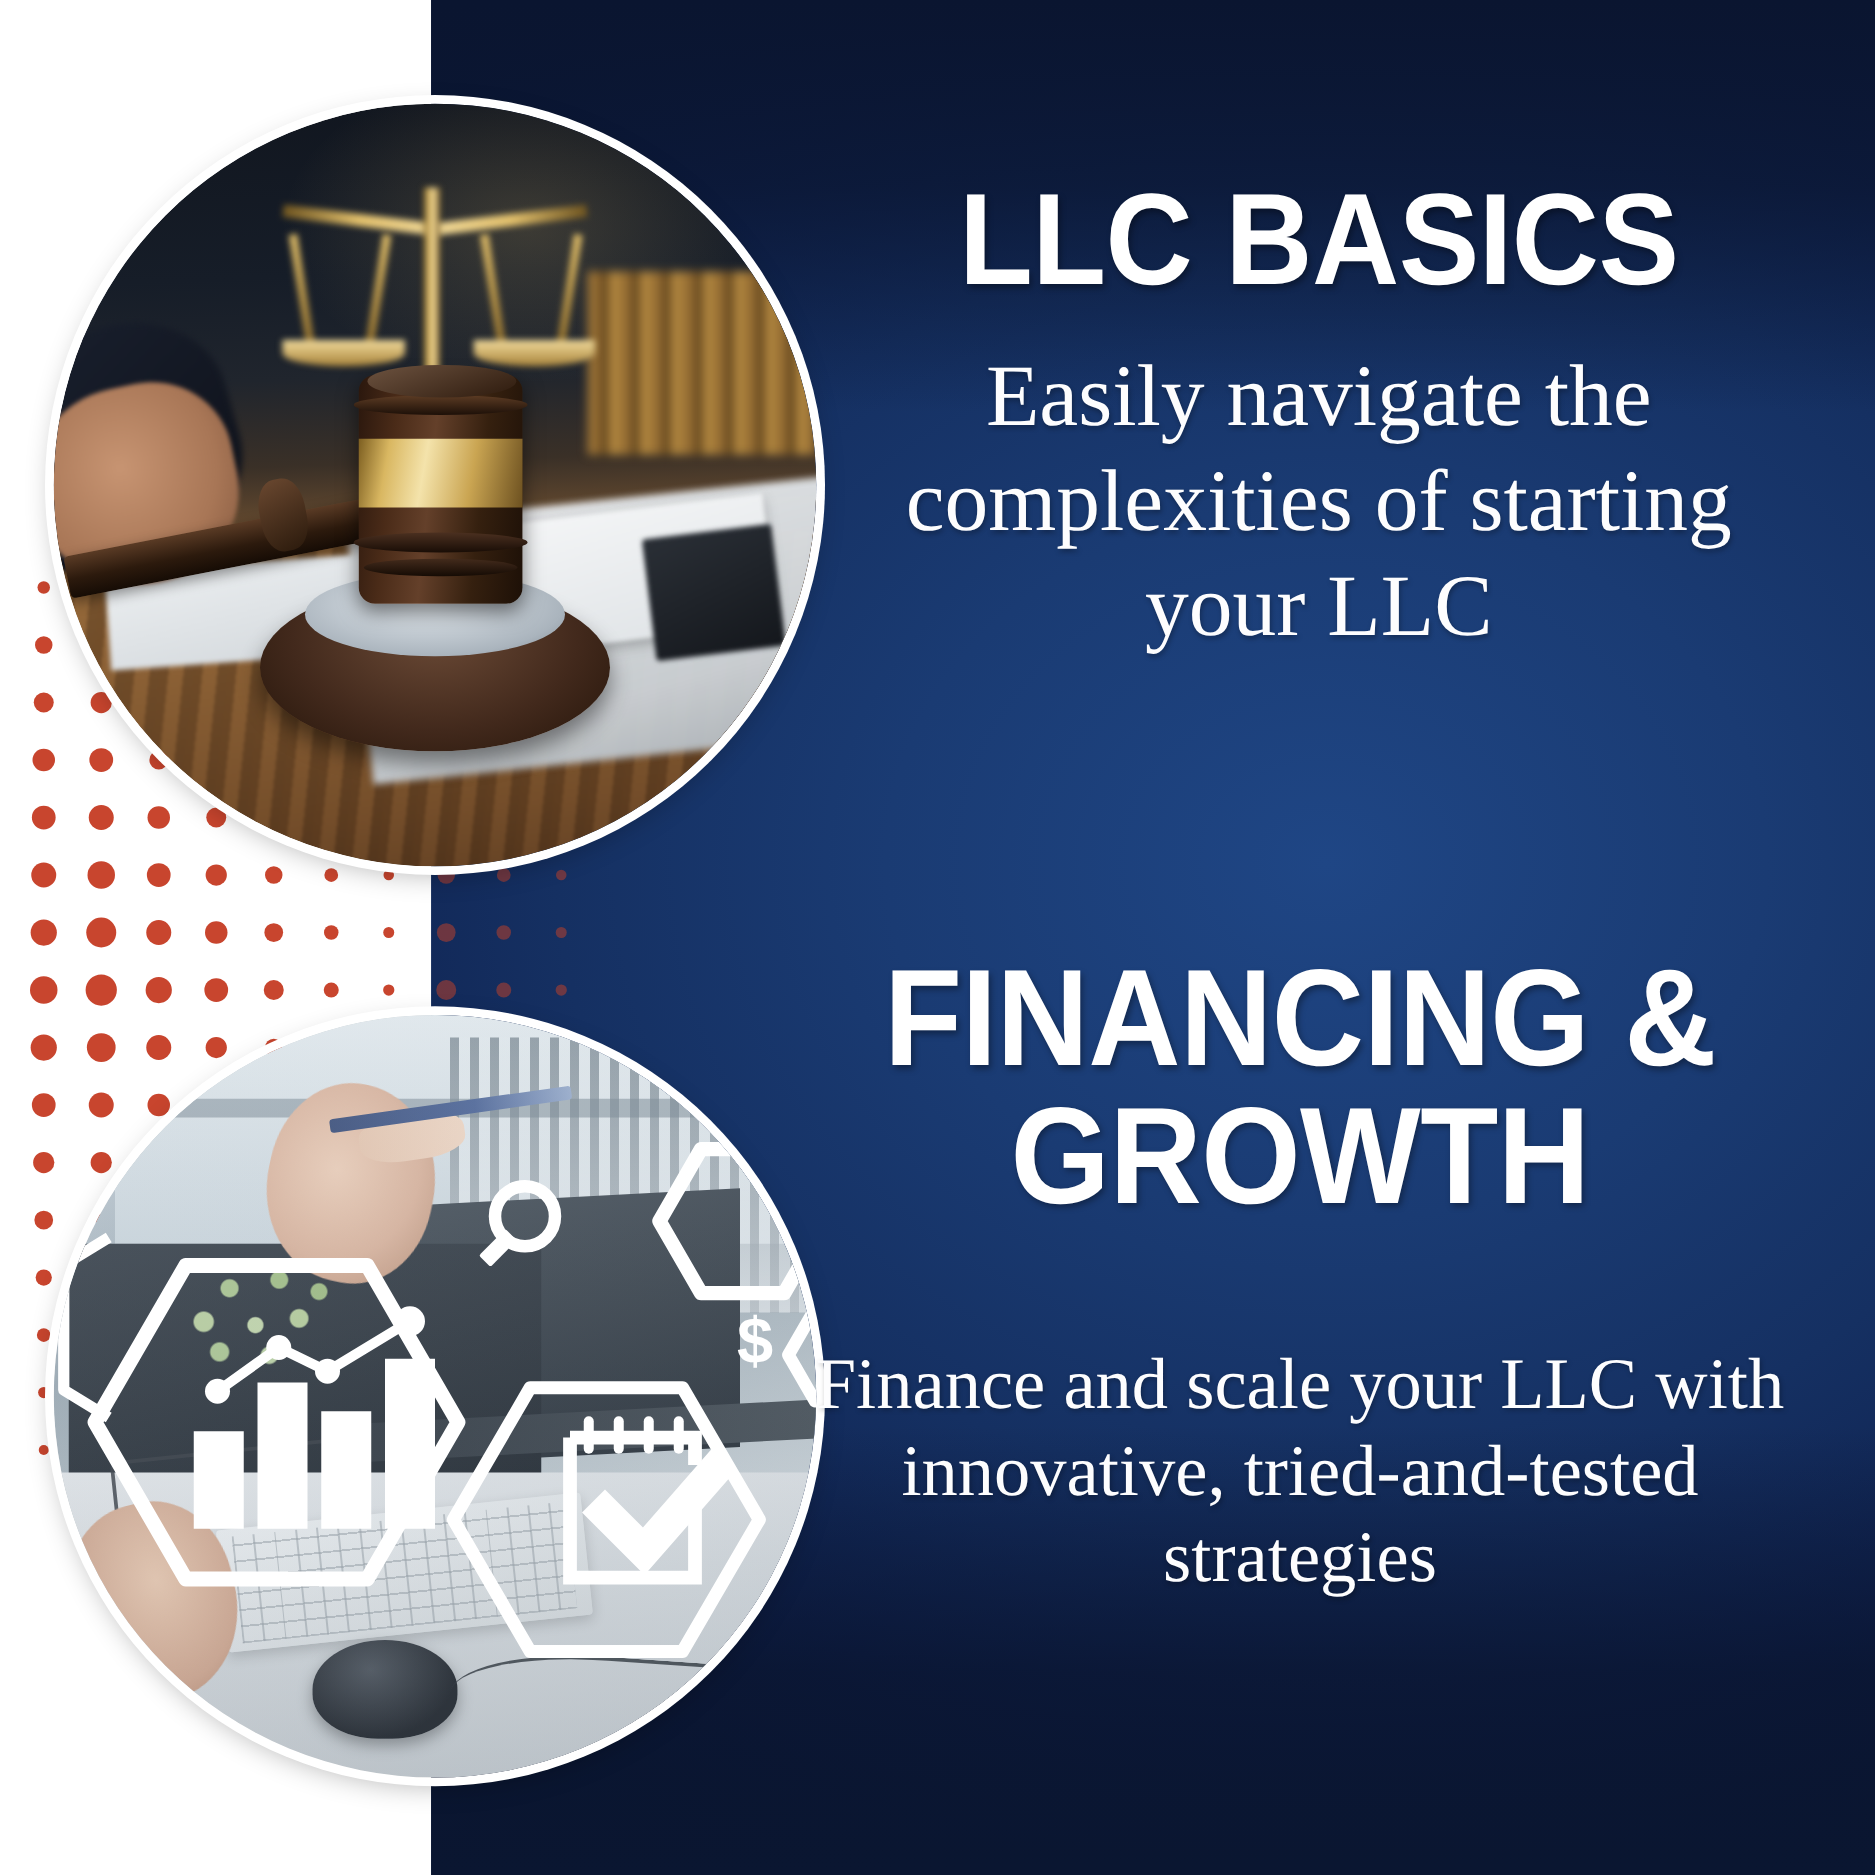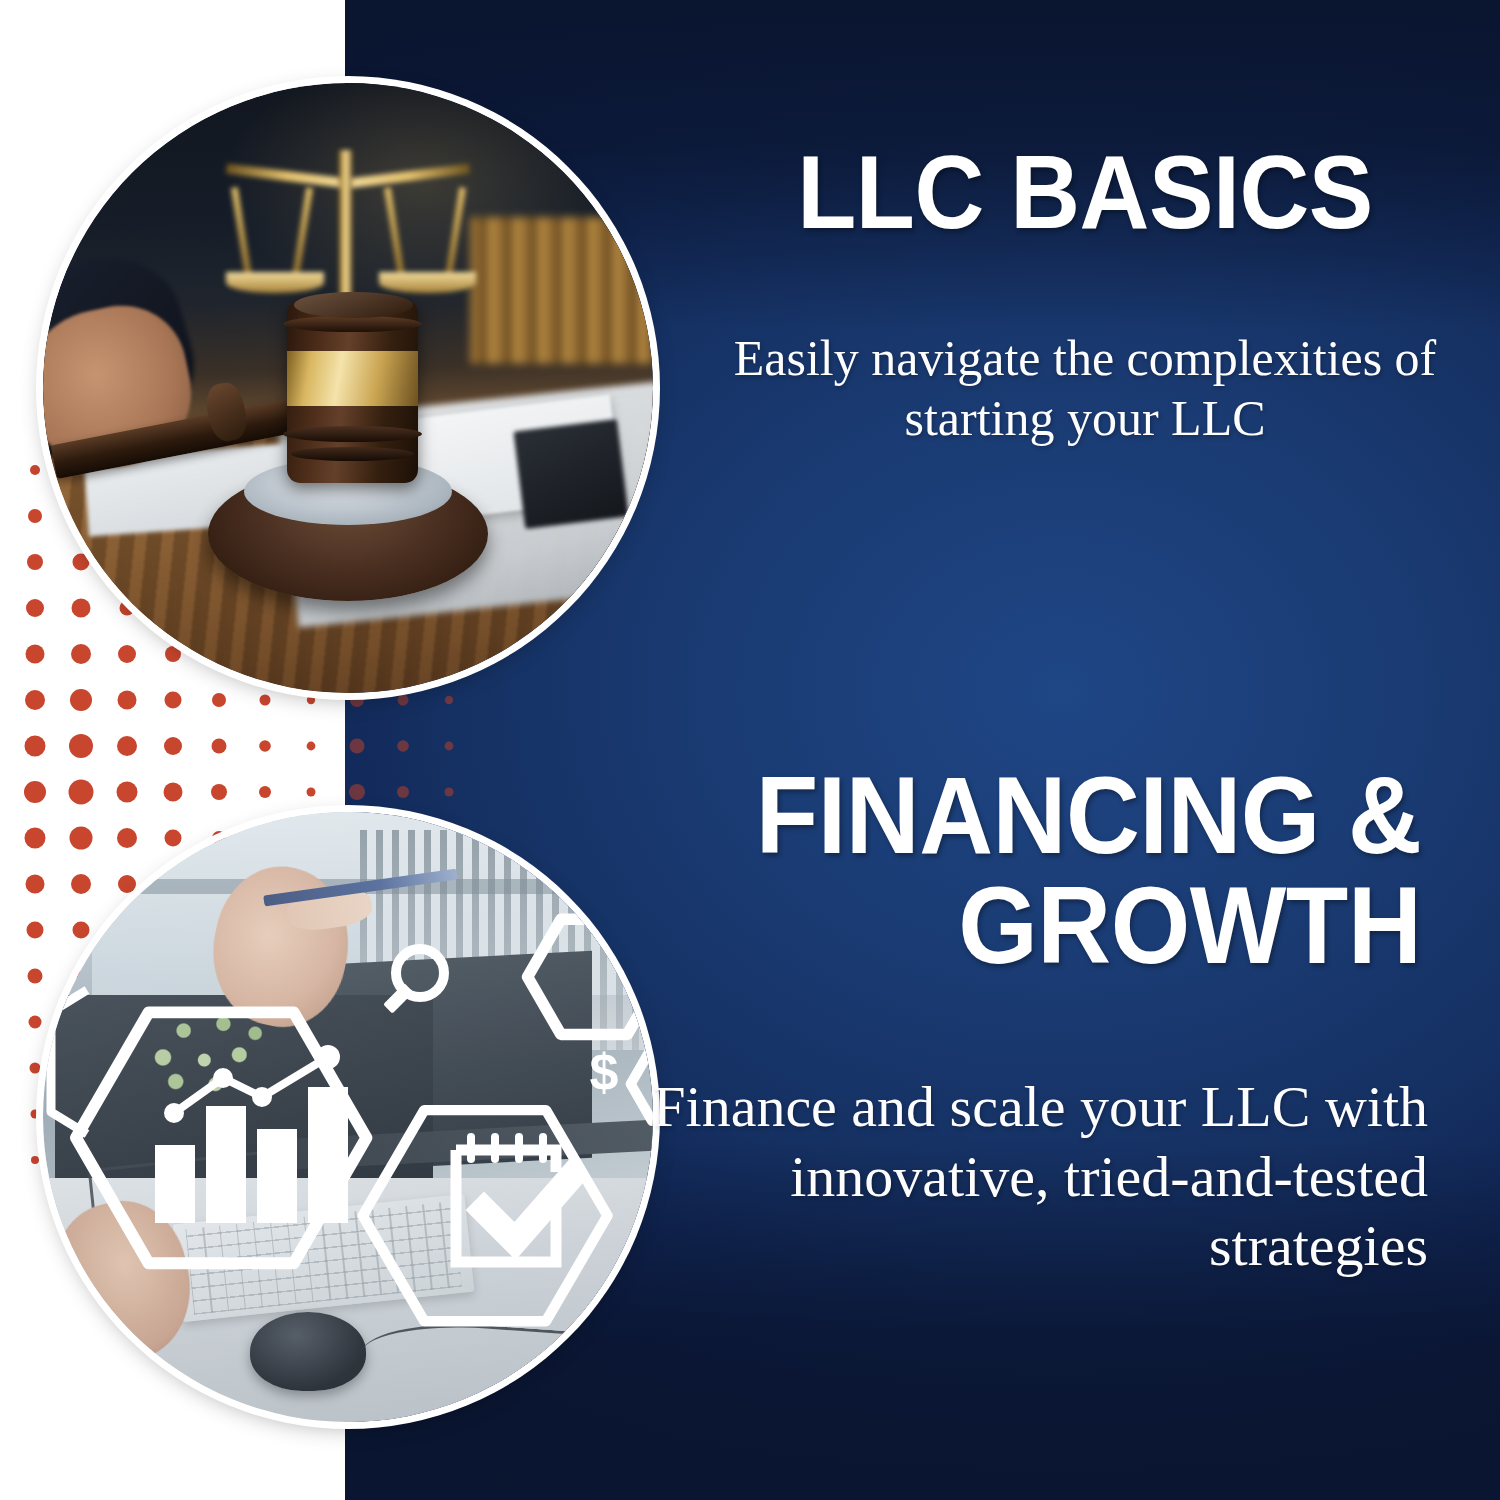--- a/index.html
+++ b/index.html
@@ -169,36 +169,36 @@
     background:radial-gradient(ellipse at 40% 30%,#4a5058,#1b1f25 70%);
     border-radius:50% 50% 45% 45%;box-shadow:0 5px 12px rgba(0,0,0,.35);}
   .an-cord{position:absolute;left:52%;top:84%;width:34%;height:10%;
     border-top:3px solid #2a2f35;border-radius:60% 0 0 0;transform:rotate(4deg);opacity:.85;}
   .an-tint{position:absolute;inset:0;background:linear-gradient(170deg,rgba(210,222,232,.22),rgba(120,140,158,.16));}
   .hexlayer{position:absolute;inset:0;}
   .hexlayer svg{position:absolute;inset:0;width:100%;height:100%;}
 
   
   .txt{position:absolute;z-index:7;color:#ffffff;text-align:center;}
-  #block-llc{left:690px;top:140px;width:790px;}
-  #block-fin{left:630px;top:760px;width:820px;text-align:right;}
+  #block-llc{left:660px;top:140px;width:790px;}
+  #block-fin{left:630px;top:760px;width:820px;}
   .headline{
     font-family:"Liberation Sans",sans-serif;font-weight:700;
     letter-spacing:-0.5px;line-height:1.0;margin:0;
     text-shadow:2px 3px 5px rgba(0,0,0,.35);
     transform:scaleX(.93);
   }
   #title-llc{font-size:104px;}
   #title-fin{font-size:110px;}
   .sub{
     font-family:"Liberation Serif",serif;font-weight:400;
     line-height:1.20;margin:0;color:#fdfdfe;
     text-shadow:1px 2px 4px rgba(0,0,0,.30);
   }
-  #sub-llc{font-size:50px;margin-top:84px;padding:0 34px;}
+  #sub-llc{font-size:70px;margin-top:32px;padding:0 34px;}
   #sub-fin{font-size:58px;margin-top:92px;padding:0 22px;}
 </style>
 </head>
 <body>
 
 <div class="poster">
 
   <div class="white-panel"></div>
   <div class="blue-panel"></div>
   <div class="blue-panel-darktop"></div>

